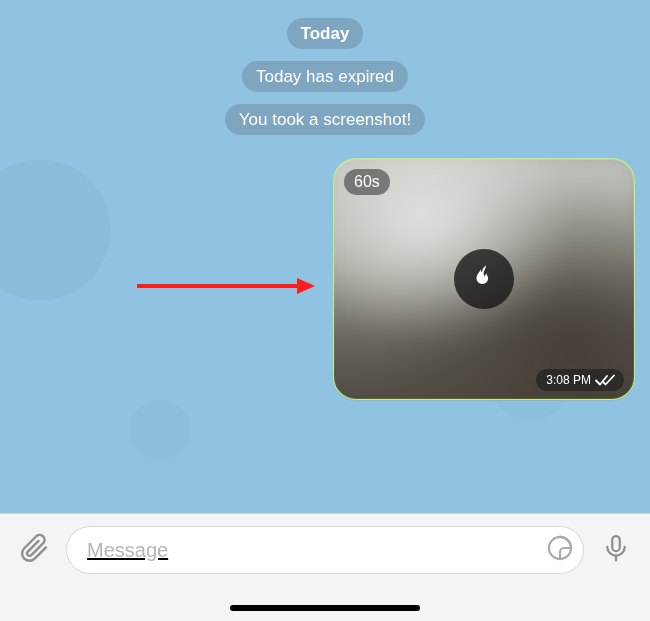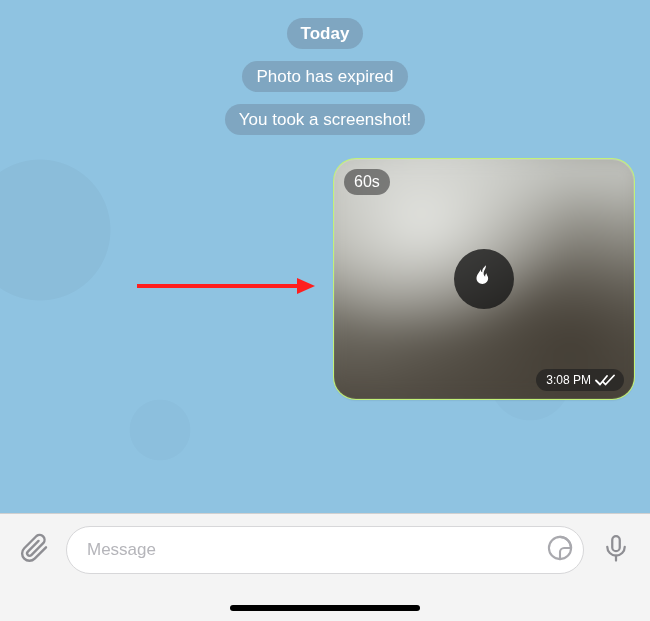--- a/index.html
+++ b/index.html
@@ -149,24 +149,25 @@
   .msg-field-wrap {
     flex: 1;
     position: relative;
   }
   .msg-field {
     width: 100%;
     height: 48px;
     border-radius: 24px;
     border: 1px solid #d7d7d9;
     background: #fff;
-    font-size: 17px;
+    font-size: 20px;
     color: #000000;
     padding: 0 52px 0 20px;
     outline: none;
+    text-decoration: underline;
   }
   .msg-field::placeholder { color: #b5b5ba; }
   .sticker-btn {
     position: absolute;
     right: 10px; top: 50%;
     transform: translateY(-50%);
     color: #a9a9ae;
     cursor: pointer;
   }
   .home-indicator {
@@ -181,21 +182,21 @@
   }
 </style>
 </head>
 <body>
 
 <div class="chat-bg">
   <div class="chat-content">
 
     <span class="pill date-pill">Today</span>
 
-    <span class="pill sys-pill">Photo has expired</span>
+    <span class="pill sys-pill">Today has expired</span>
     <span class="pill sys-pill">You took a screenshot!</span>
 
     <div class="msg-row">
       <div class="photo-bubble">
         <div class="photo-blur"></div>
 
         <div class="timer-badge">60s</div>
 
         <div class="flame-btn">
           <span>

